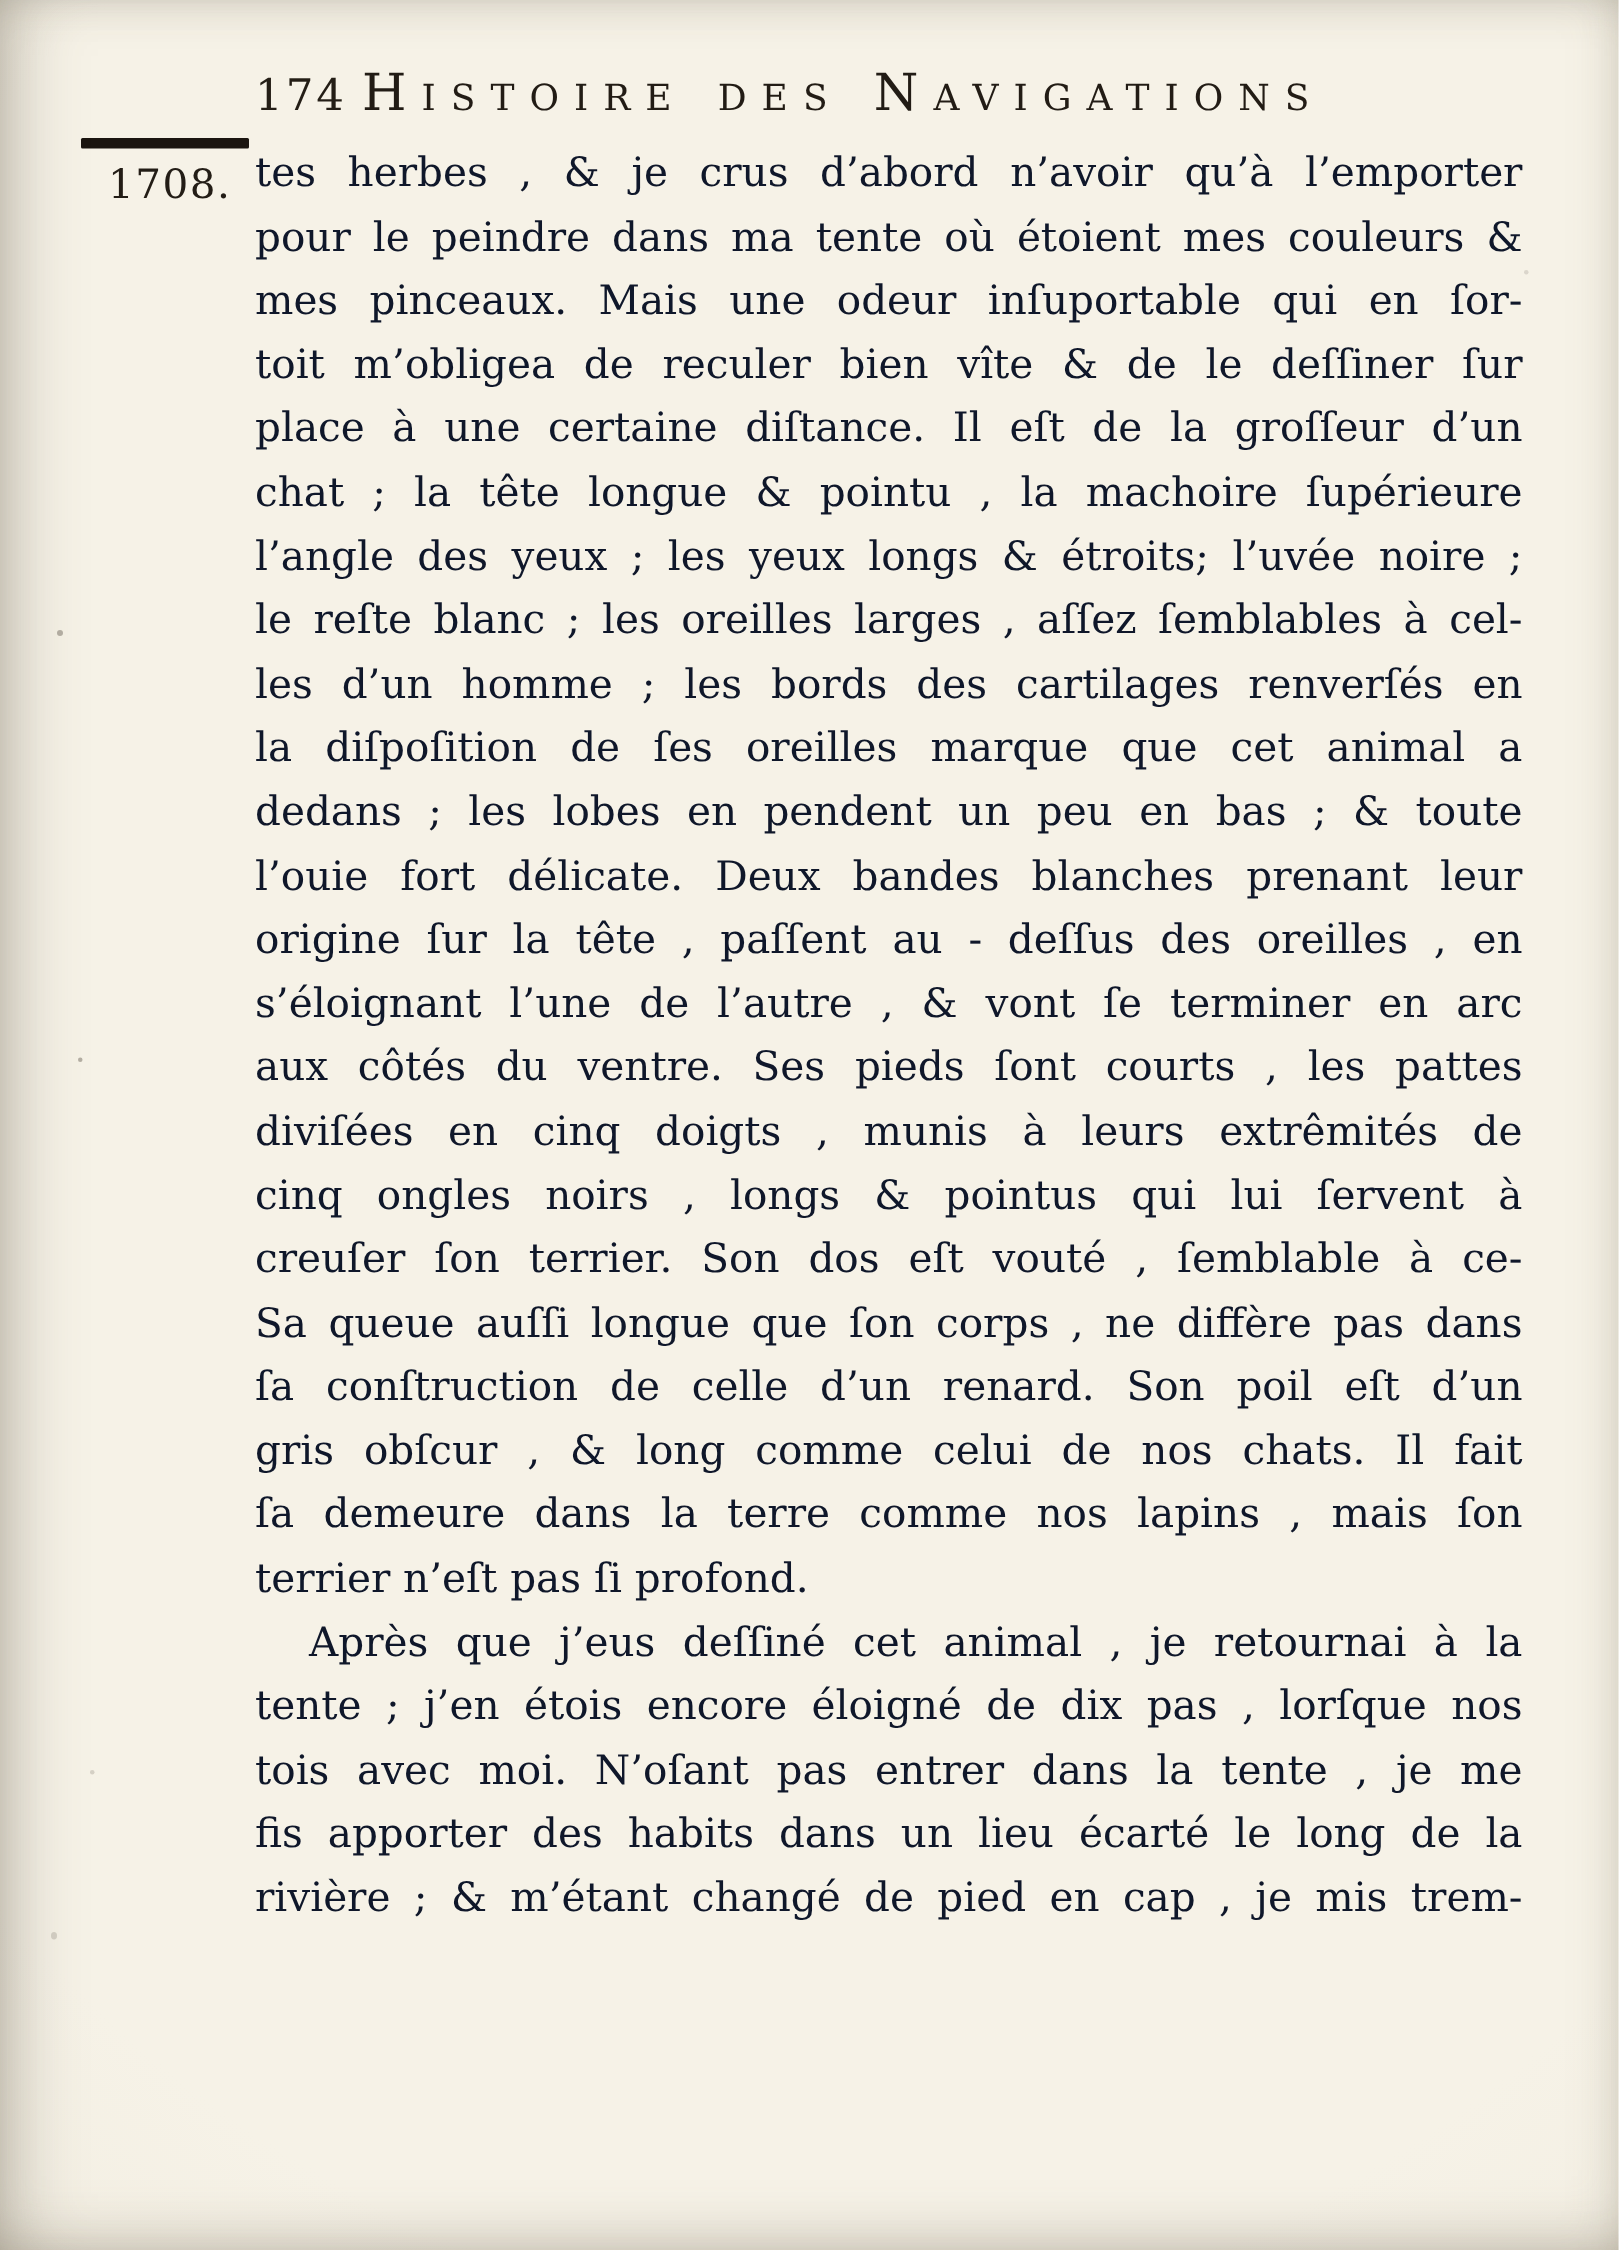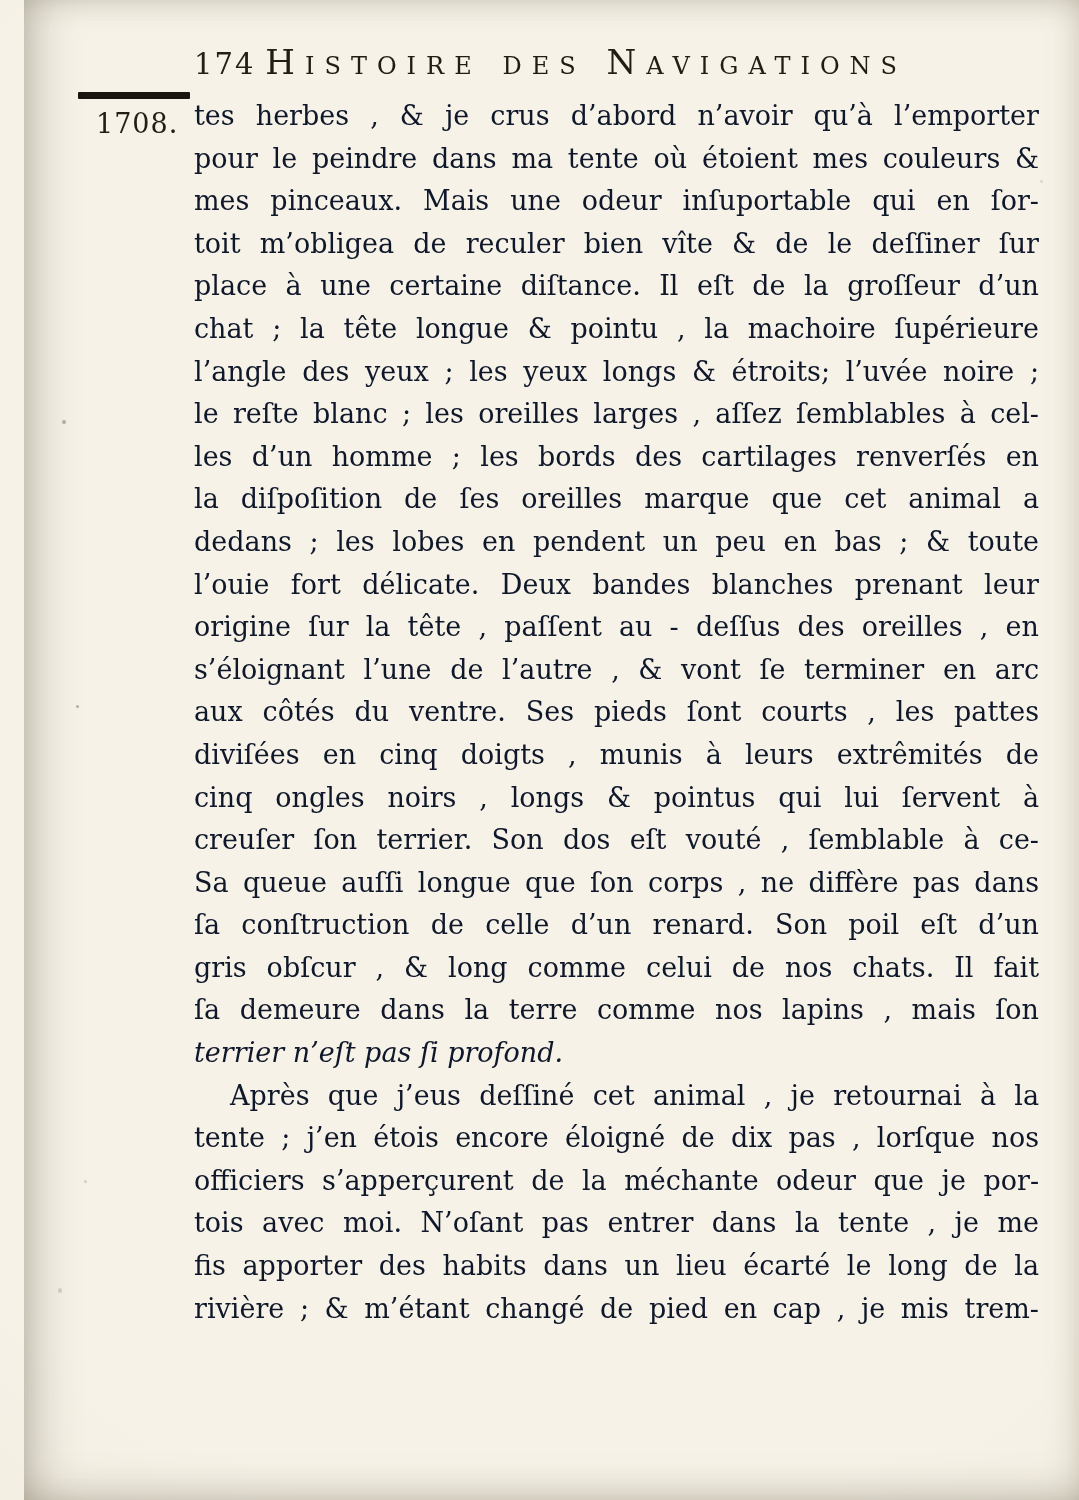--- a/index.html
+++ b/index.html
@@ -6,21 +6,21 @@
   body {
     width: 1079px;
     height: 1500px;
     position: relative;
     overflow: hidden;
     background:
       radial-gradient(ellipse 130% 105% at 52% 45%, #f6f2e7 55%, #efeadd 82%, #e6e1d2 95%, #ddd8c8 100%);
     font-family: "DejaVu Serif", "Liberation Serif", serif;
     color: #231d16;
   }
-  .page { position: absolute; inset: 0; margin-left: 24px; }
+  .page { position: absolute; inset: 0; }
   .vignette {
     position: absolute; inset: 0; pointer-events: none;
     box-shadow:
       inset 28px 0 50px -22px rgba(95, 88, 70, 0.38),
       inset -16px 0 40px -22px rgba(120, 110, 90, 0.28),
       inset 0 -22px 45px -22px rgba(120, 110, 90, 0.32),
       inset 0 16px 34px -22px rgba(120, 110, 90, 0.22);
   }
   .speck { position: absolute; border-radius: 50%; background: rgba(60, 52, 40, 0.35); }
   .speck.s1 { left: 38px;  top: 420px;  width: 4px; height: 4px; }
@@ -47,21 +47,21 @@
   .margin-block { position: absolute; left: 54px; top: 92px; width: 120px; }
   .margin-rule { width: 112px; height: 7px; background: #1b1510; border-radius: 1px; }
   .margin-year { margin-top: 9px; padding-left: 18px; font-size: 27px; letter-spacing: 1px; }
 
   .body-text {
     position: absolute; left: 170px; top: 95px; width: 845px;
     font-size: 27px; line-height: 42.6px;
     color: #0f172a;
   }
   .text-line { text-align: justify; text-align-last: justify; }
-  .text-line.short-last { text-align-last: left; font-style: italic; }
+  .text-line.short-last { text-align-last: left; }
   .text-line.indent { text-indent: 36px; }
 </style>
 </head>
 <body>
 
 <div class="page">
 
   <div class="header">
     <span class="page-number">174</span>
     <span class="running-title">Histoire des Navigations</span>
@@ -91,21 +91,20 @@
       <div class="text-line">diviſées en cinq doigts , munis à leurs extrêmités de</div>
       <div class="text-line">cinq ongles noirs , longs &amp; pointus qui lui ſervent à</div>
       <div class="text-line">creuſer ſon terrier. Son dos eſt vouté , ſemblable à ce-</div>
       <div class="text-line">Sa queue auſſi longue que ſon corps , ne diffère pas dans</div>
       <div class="text-line">ſa conſtruction de celle d’un renard. Son poil eſt d’un</div>
       <div class="text-line">gris obſcur , &amp; long comme celui de nos chats. Il fait</div>
       <div class="text-line">ſa demeure dans la terre comme nos lapins , mais ſon</div>
       <div class="text-line short-last">terrier n’eſt pas ſi profond.</div>
       <div class="text-line indent">Après que j’eus deſſiné cet animal , je retournai à la</div>
       <div class="text-line">tente ; j’en étois encore éloigné de dix pas , lorſque nos</div>
-      <div class="text-line">officiers s’apperçurent de la méchante odeur que je por-</div>
       <div class="text-line">tois avec moi. N’oſant pas entrer dans la tente , je me</div>
       <div class="text-line">fis apporter des habits dans un lieu écarté le long de la</div>
       <div class="text-line">rivière ; &amp; m’étant changé de pied en cap , je mis trem-</div>
     </div>
 
   <span class="speck s1"></span>
   <span class="speck s2"></span>
   <span class="speck s3"></span>
   <span class="speck s4"></span>
   <span class="speck s5"></span>

